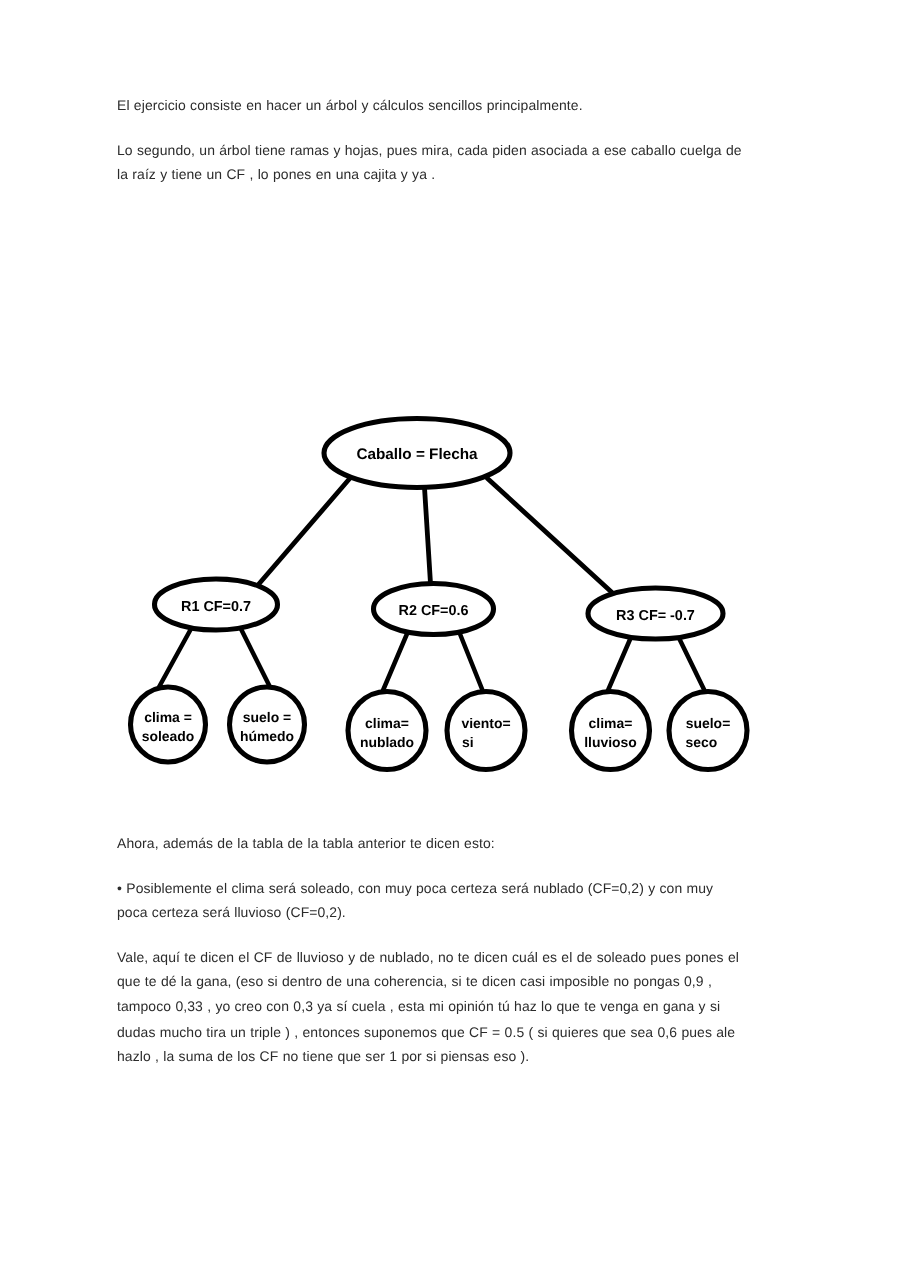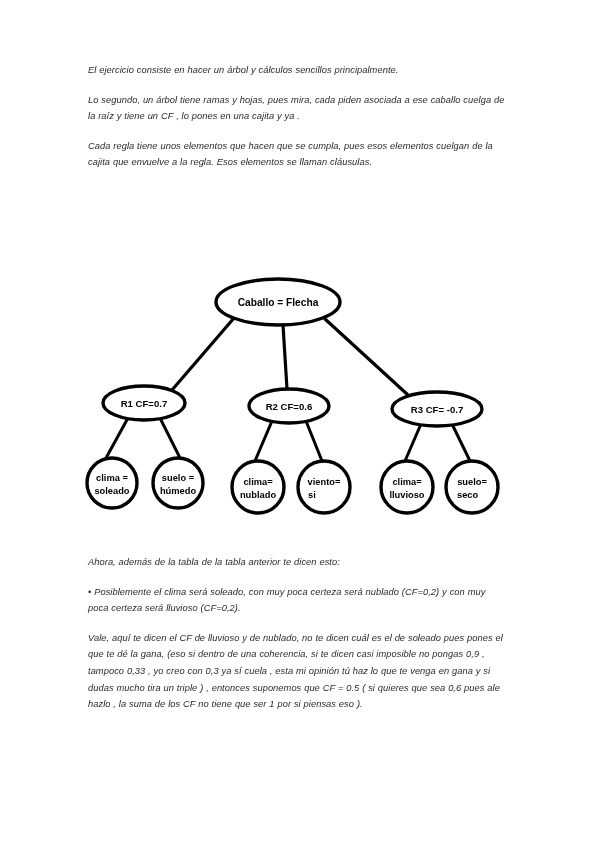--- a/index.html
+++ b/index.html
@@ -18,24 +18,23 @@
   }
   .page {
     position: absolute;
     left: 0; top: 0;
     width: 599px;
     height: 848px;
     background: #ffffff;
   }
   .content {
     position: absolute;
-    left: 88px;
+    left: 78px;
     top: 62px;
     width: 420px;
-    font-style: italic;
   }
   p.para {
     margin: 0 0 13px 0;
     font-size: 9.3px;
     line-height: 16.6px;
     letter-spacing: 0.06px;
     color: #2b2b2b;
     text-align: left;
     word-spacing: 0.2px;
   }
@@ -58,21 +57,20 @@
   }
 </style>
 </head>
 <body>
 
 <div class="page">
 
   <div class="content" style="top:62px;">
     <p class="para">El ejercicio consiste en hacer un árbol y cálculos sencillos principalmente.</p>
     <p class="para">Lo segundo, un árbol tiene ramas y hojas, pues mira, cada piden asociada a ese caballo cuelga de la raíz y tiene un CF , lo pones en una cajita y ya .</p>
-    <p class="para">Cada regla tiene unos elementos que hacen que se cumpla, pues esos elementos cuelgan de la cajita que envuelve a la regla. Esos elementos se llaman cláusulas.</p>
   </div>
 
   <div class="figure-wrap" style="position:absolute; left:0; top:270px;">
     <svg class="tree-figure" width="599" height="270" viewBox="0 270 599 270">
 
       <g stroke="#000000" fill="none" stroke-linecap="round">
         <path d="M 234 318 L 172 390" stroke-width="3.2"></path>
         <path d="M 283 325 L 287 389" stroke-width="3.2"></path>
         <path d="M 325 319 L 408 395" stroke-width="3.2"></path>
 

